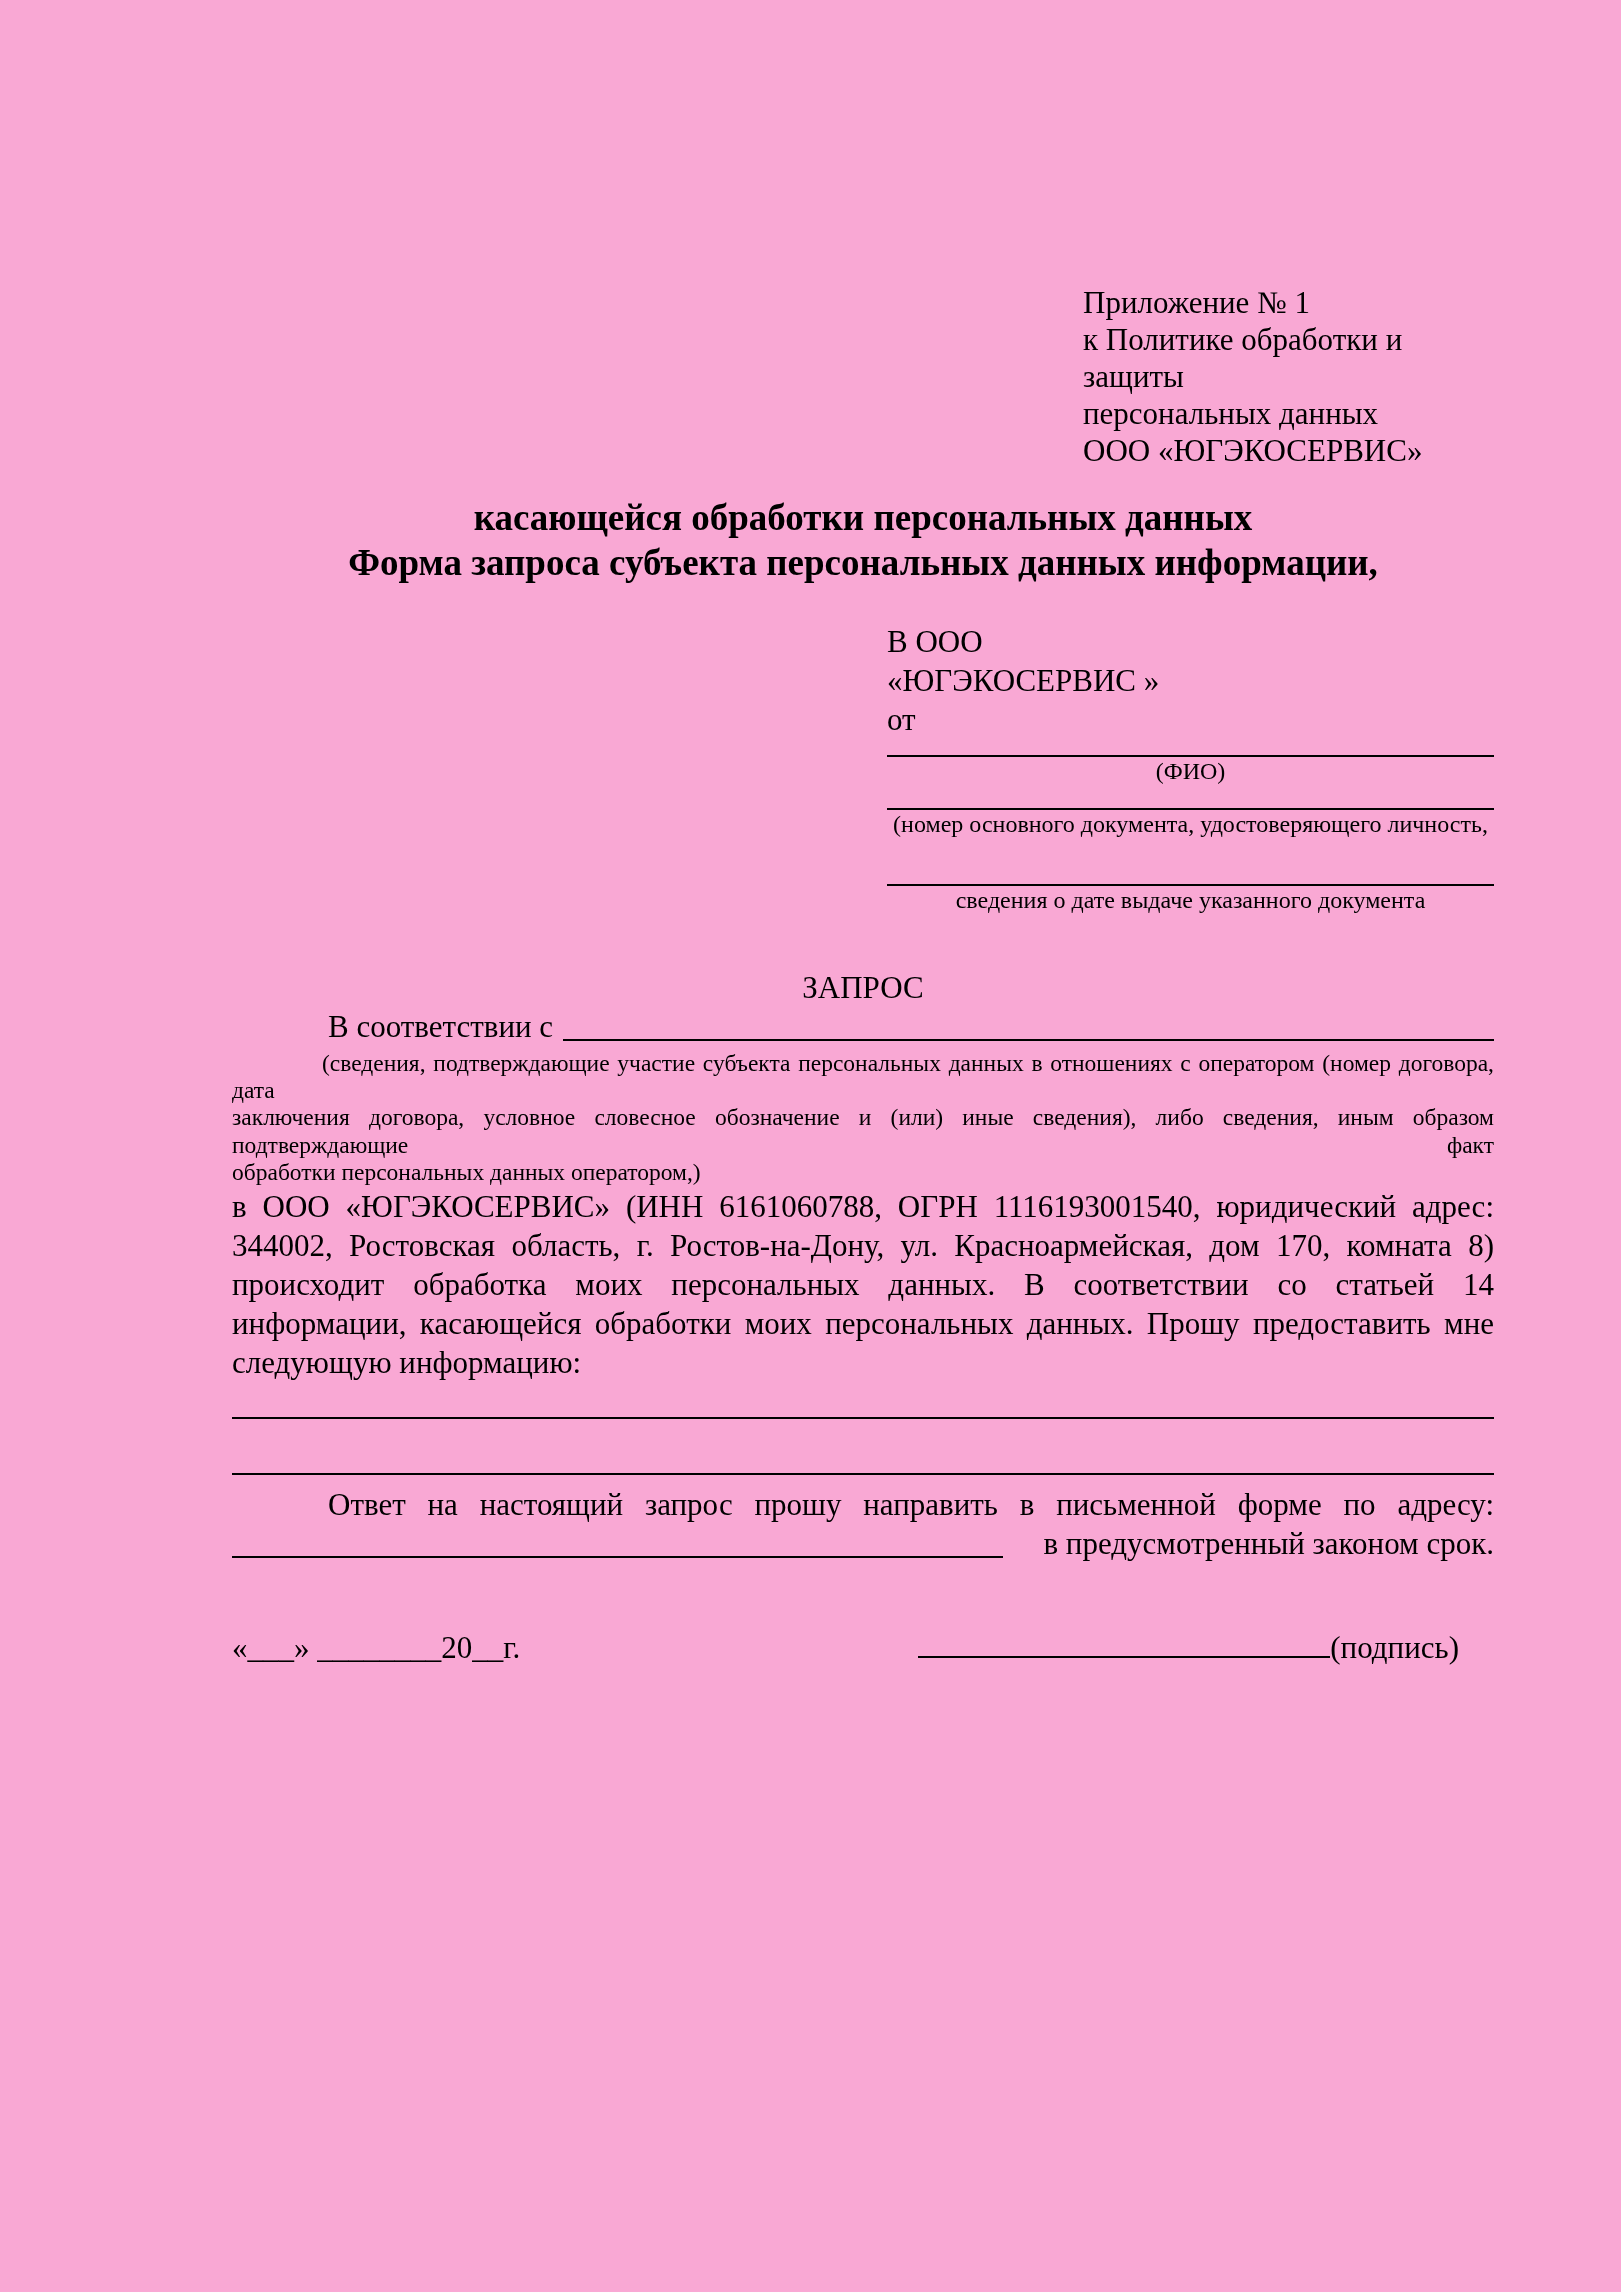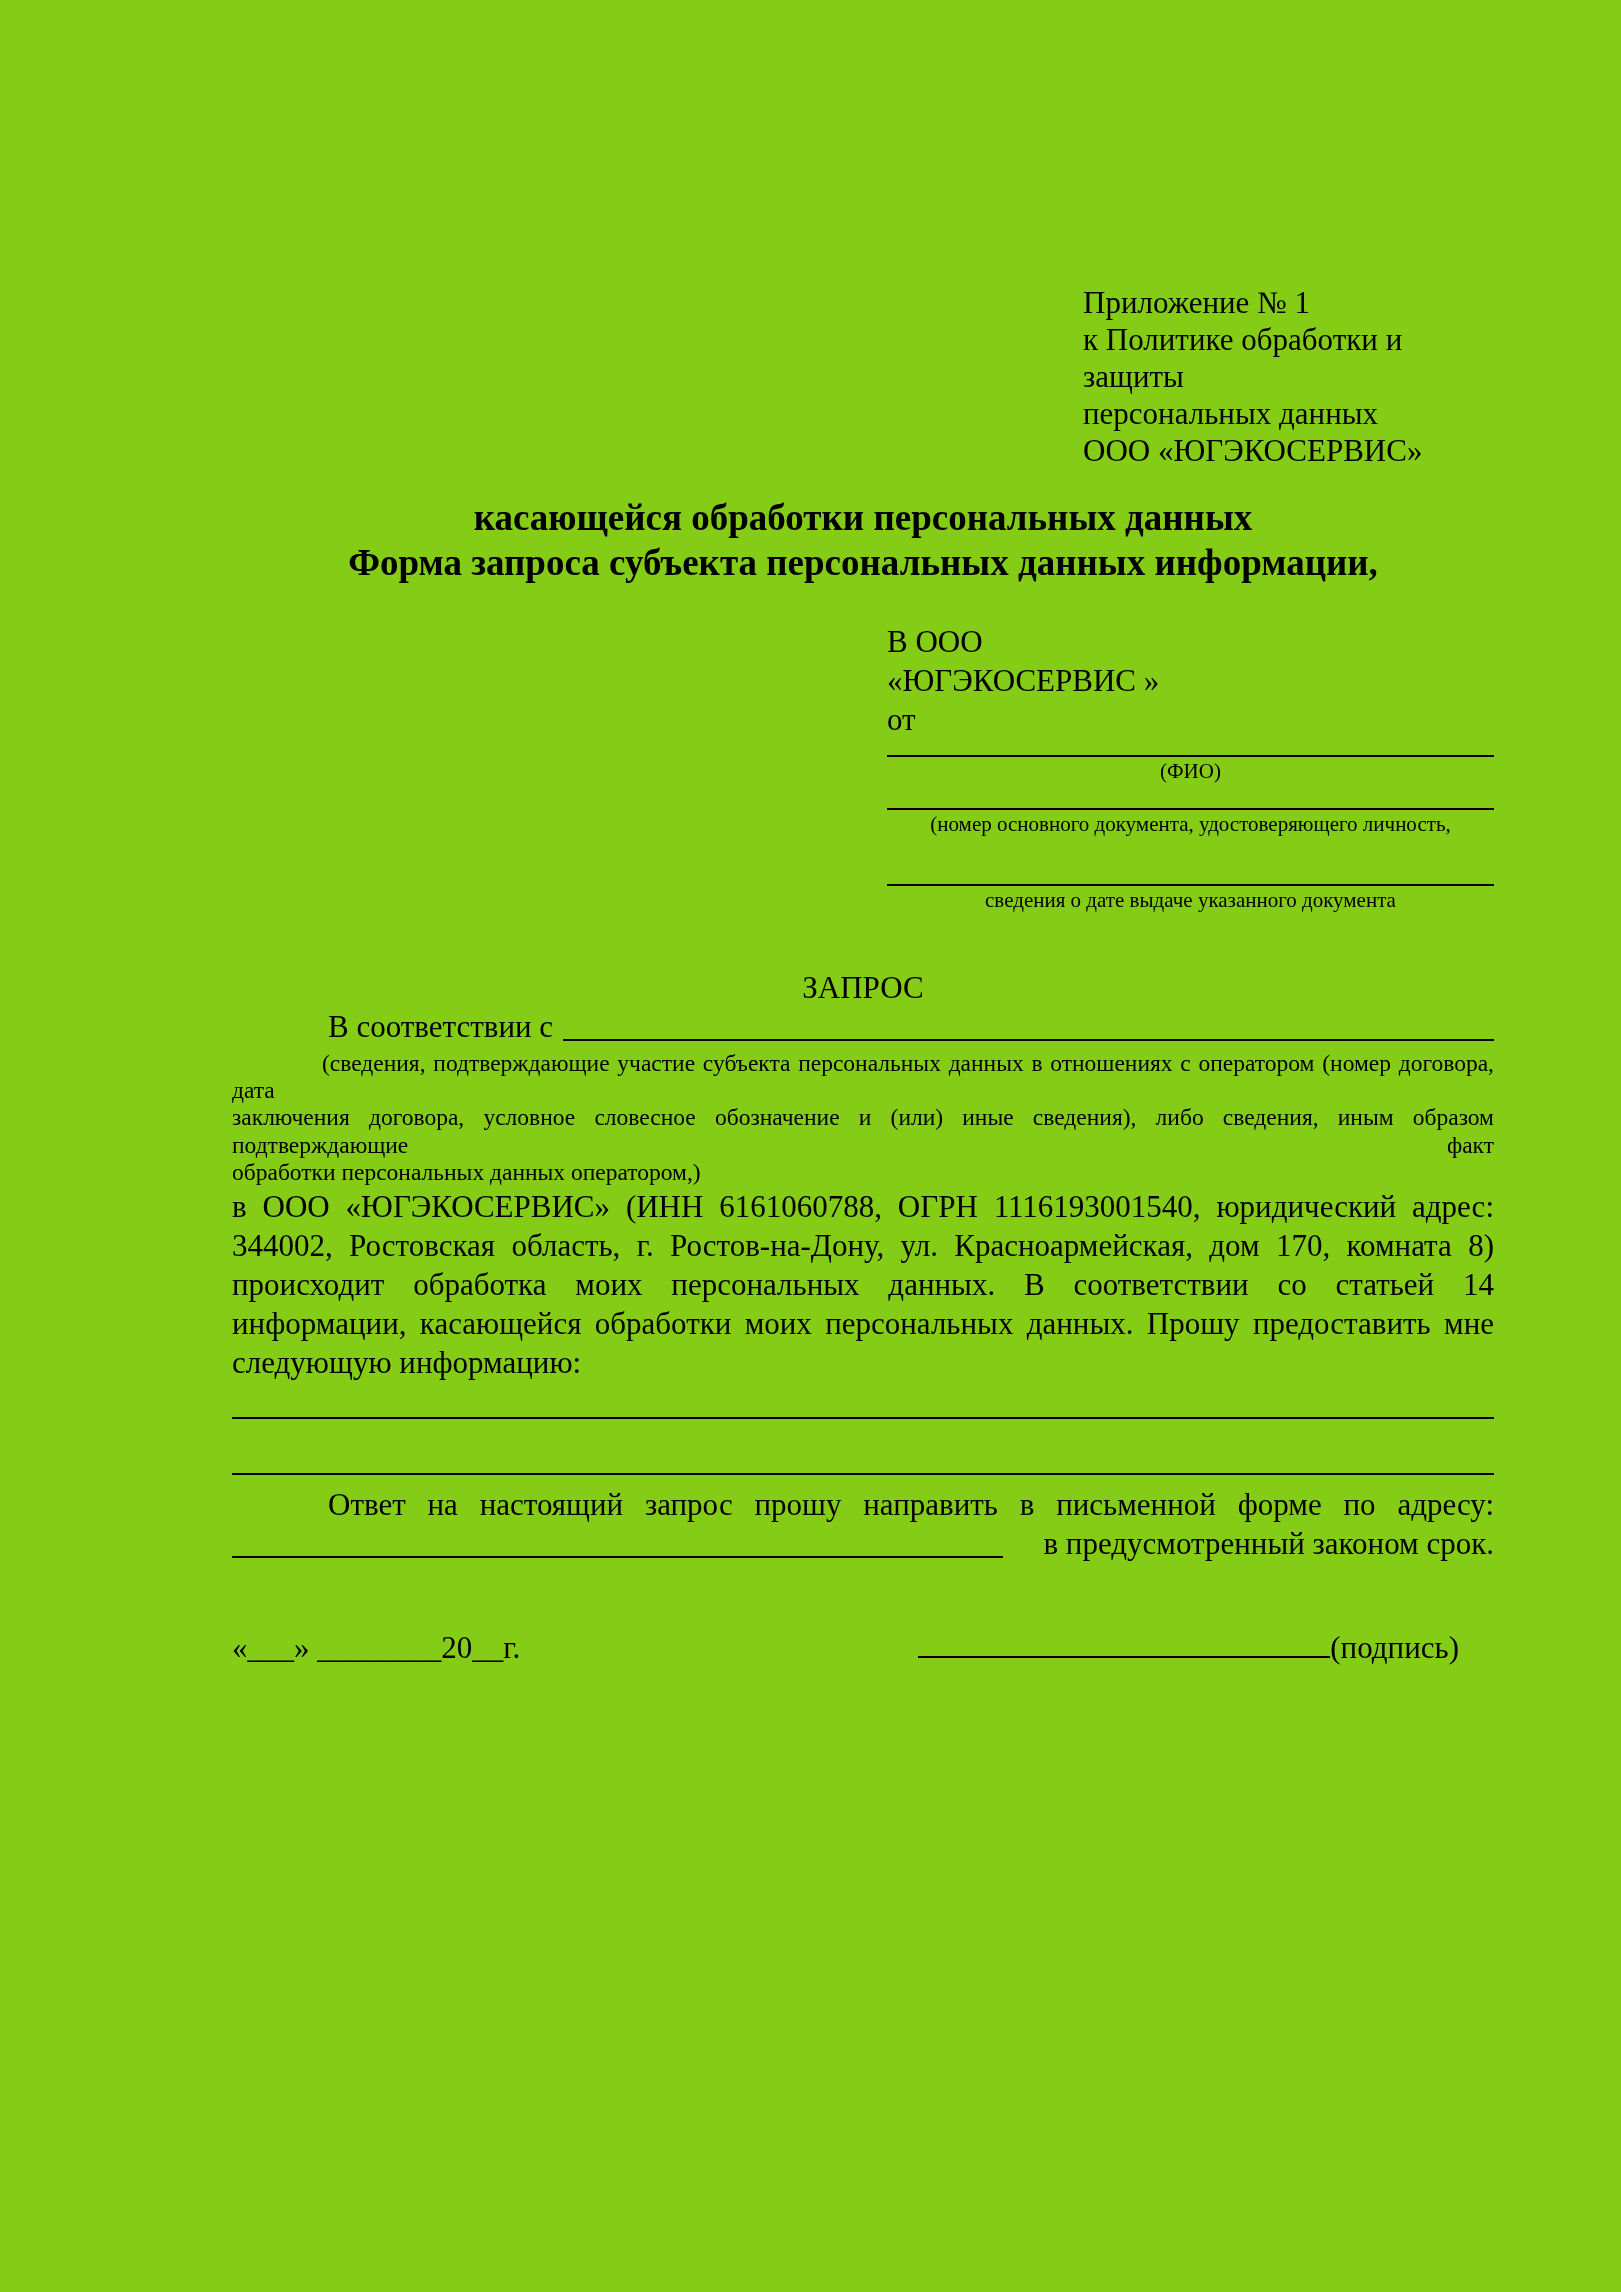--- a/index.html
+++ b/index.html
@@ -1,21 +1,21 @@
 <!DOCTYPE html>
 <html><head>
 <meta charset="utf-8">
 <style>
   html,body { margin:0; padding:0; background:#888; }
   .page {
     position: relative;
     width: 1621px;
     height: 2293px;
     margin: 0 auto;
-    background: #84cc16;
+    background: #f9a8d4;
     color: #000000;
     font-family: "Liberation Serif", "DejaVu Serif", serif;
     font-size: 31px;
     line-height: 39px;
     overflow: hidden;
   }
   .content { padding: 284px 127px 0 232px; }
 
   
   .doc-header { margin-left: 851px; line-height: 37px; }
@@ -29,21 +29,21 @@
     text-align: center;
   }
 
   
   .recipient { margin-top: 37px; margin-left: 655px; width: 607px; }
   .fline { height: 0; border-bottom: 2px solid #000; }
   .fline.f1 { margin-top: 16.7px; }
   .fline.f2 { margin-top: 21.6px; }
   .fline.f3 { margin-top: 45px; }
   .fline.f4 { margin-top: 32px; }
-  .fcap { font-size: 21px; line-height: 29px; text-align: center; }
+  .fcap { font-size: 24px; line-height: 29px; text-align: center; }
 
   
   .request-heading { margin-top: 53px; text-align: center; }
 
   
   .intro-row { display: flex; justify-content: space-between; }
   .intro-prefix { margin-left: 96px; white-space: nowrap; padding-right: 9.8px; }
   .fill-line { flex: 1 1 auto; border-bottom: 2px solid #000; margin-bottom: 4.9px; }
 
   

